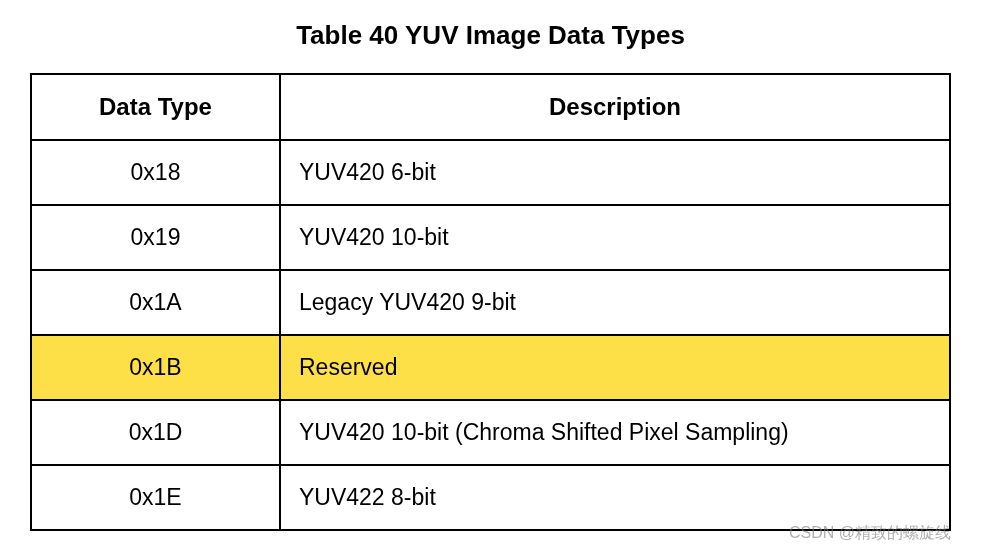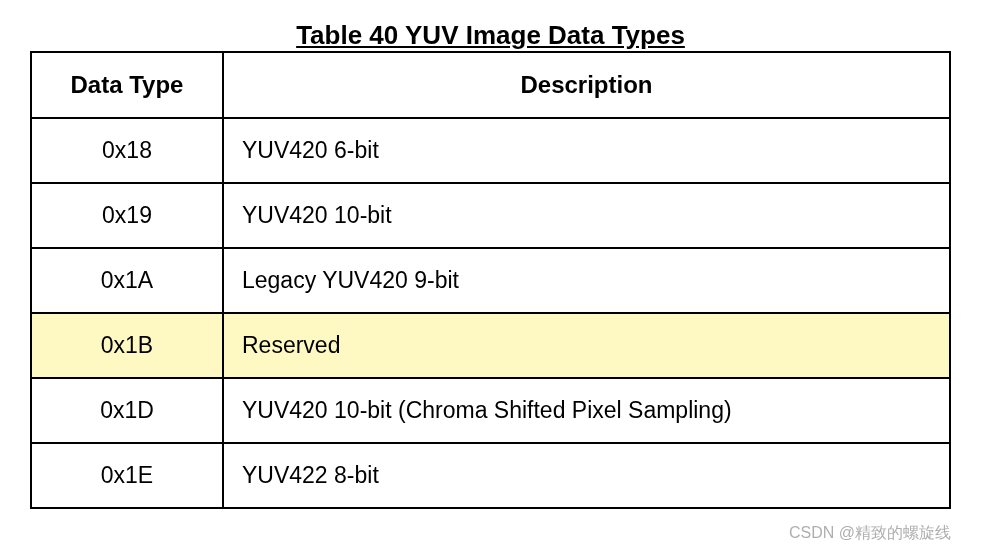--- a/index.html
+++ b/index.html
@@ -12,46 +12,45 @@
       background: #ffffff;
       width: 981px;
       height: 560px;
       padding: 20px 30px;
       position: relative;
     }
     .table-title {
       text-align: center;
       font-size: 26px;
       font-weight: bold;
-      margin-bottom: 0;
+      margin-bottom: 22px;
       color: #000;
-      text-decoration: underline;
     }
     table {
       width: 100%;
       border-collapse: collapse;
       font-size: 23px;
     }
     th, td {
       border: 2px solid #000;
       padding: 18px 18px;
       text-align: left;
       color: #000;
     }
     th {
       font-weight: bold;
       text-align: center;
       font-size: 24px;
     }
     td.col-type {
       text-align: center;
-      width: 192px;
+      width: 249px;
     }
     tr.reserved-row td {
-      background-color: #fef9c3;
+      background-color: #fde047;
     }
     .watermark {
       position: absolute;
       bottom: 16px;
       right: 30px;
       font-size: 16px;
       color: rgba(120, 120, 120, 0.6);
       font-family: Arial, sans-serif;
     }
   </style>

